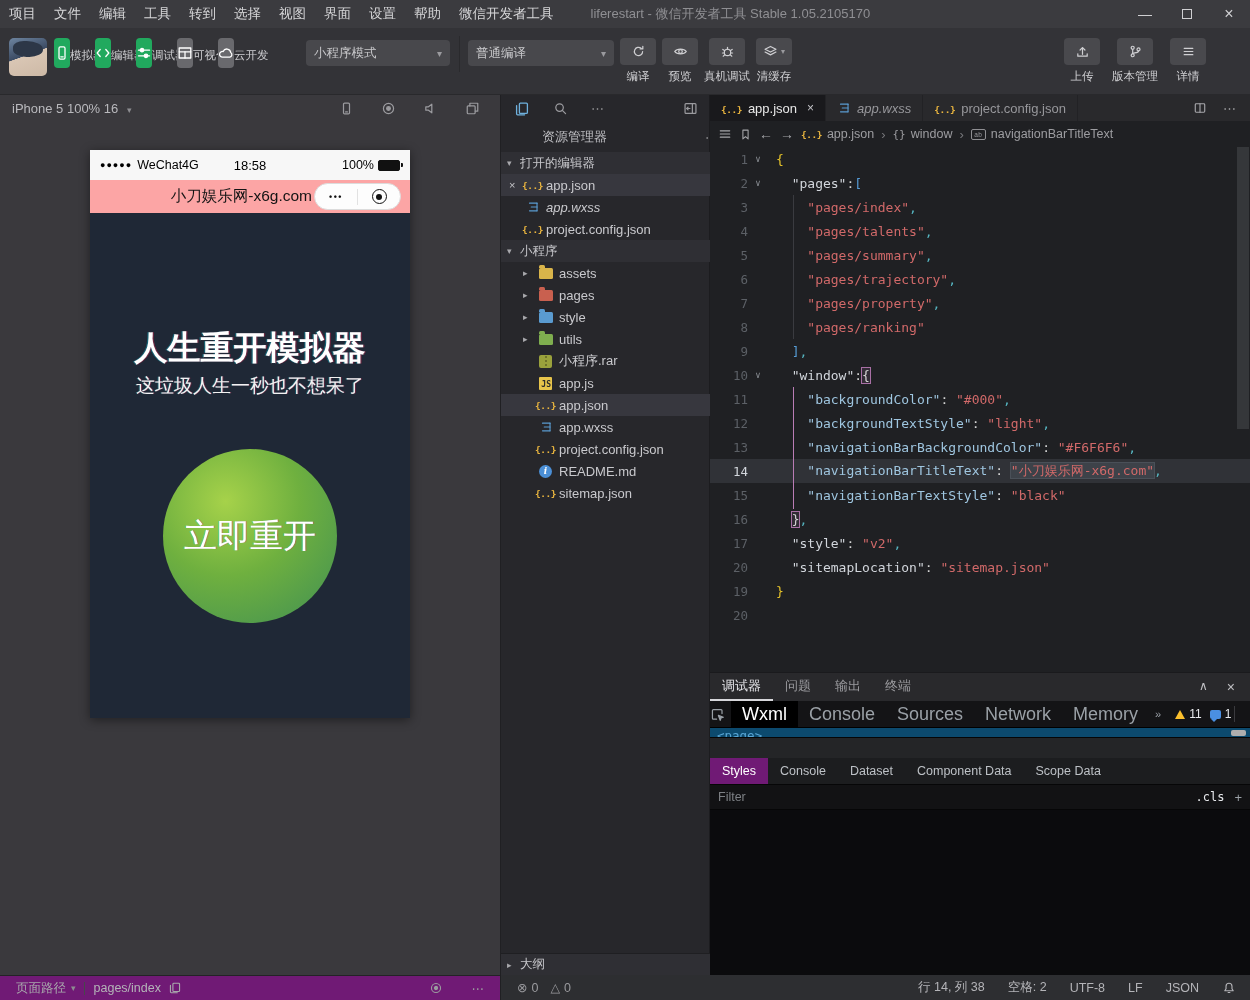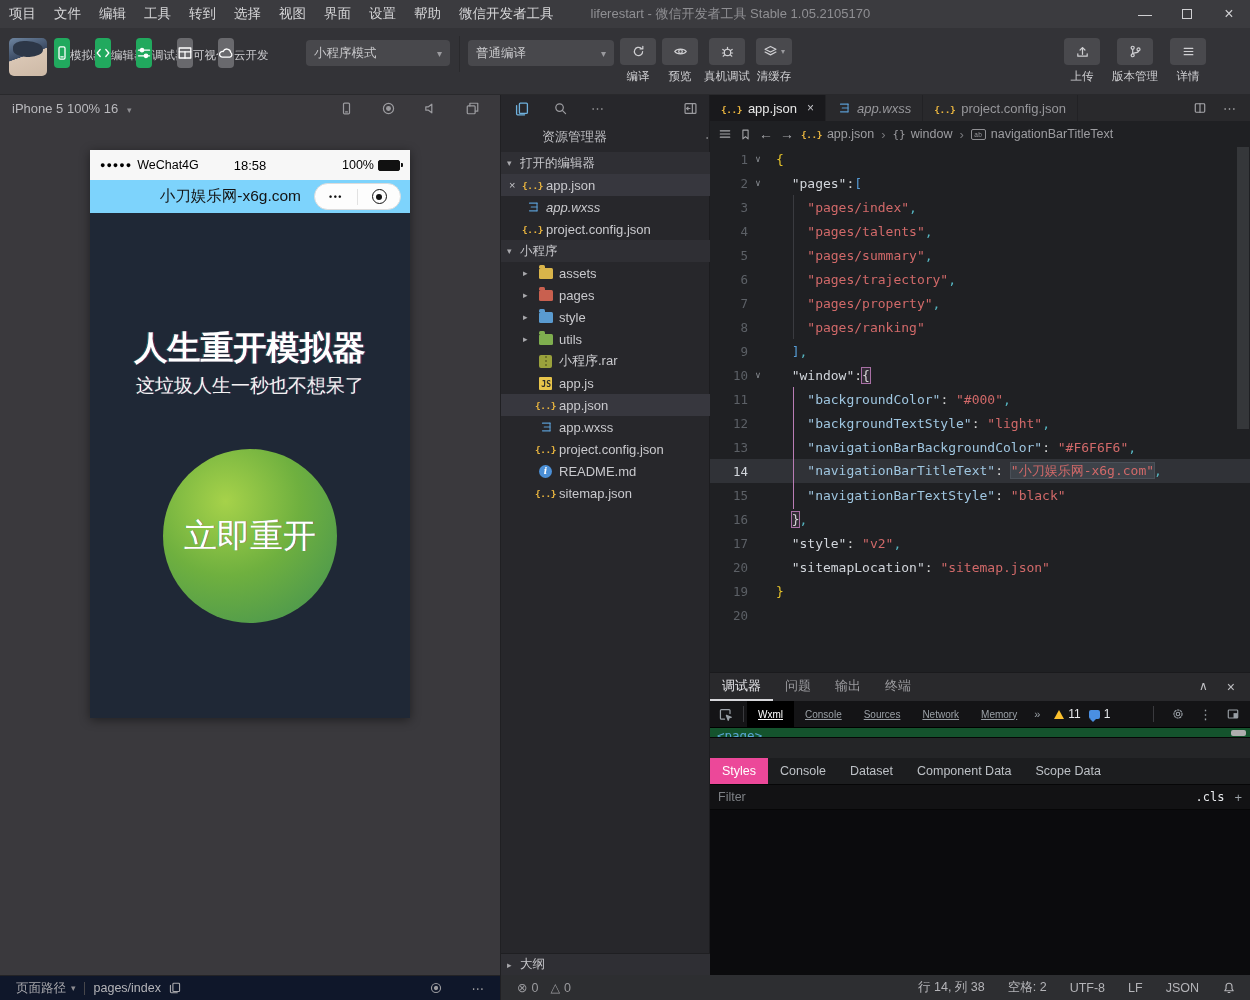--- a/index.html
+++ b/index.html
@@ -49,38 +49,38 @@
   #device-label { padding-left:12px; color:#b9b9bd; font-size:13px; }
   #device-label .caret { font-size:9px; color:#8d8d91; margin-left:5px; }
   #sim-header-icons { margin-left:auto; display:flex; gap:27px; padding-right:20px; color:#9b9b9f; }
   #phone { left:90px; top:55px; width:320px; height:568px; box-shadow:0 2px 10px rgba(0,0,0,.45); background:#202a38; }
   #p-status { left:0; top:0; width:320px; height:30px; background:#f7f7f7; display:flex; align-items:center; padding:0 10px; color:#000; font-size:12.5px; }
   #p-dots { letter-spacing:1px; font-size:9px; margin-right:5px; }
   #p-time { position:absolute; left:0; width:320px; text-align:center; font-size:13px; }
   #p-batt-wrap { margin-left:auto; display:flex; align-items:center; gap:4px; z-index:1; }
   #p-batt { width:22px; height:11px; border:1.2px solid #111; border-radius:2px; position:relative; background:#111; }
   #p-batt:after { content:""; position:absolute; right:-3.5px; top:2.5px; width:2px; height:4px; background:#111; border-radius:0 1px 1px 0; }
-  #p-nav { left:0; top:30px; width:320px; height:33px; background:#7dd3fc; display:flex; align-items:center; justify-content:flex-end; padding-right:9px; gap:13px; }
+  #p-nav { left:0; top:30px; width:320px; height:33px; background:#fca5a5; display:flex; align-items:center; justify-content:flex-end; padding-right:9px; gap:2px; }
   #p-nav-title { color:#141414; font-size:15.5px; }
   #capsule { width:87px; height:27px; border:1px solid #dcdcdc; border-radius:14px; background:#fdfdfd; display:flex; align-items:center; }
   #capsule .half { flex:1; display:flex; align-items:center; justify-content:center; color:#111; }
   #capsule .divider { width:1px; height:16px; background:#e2e2e2; }
   #cap-dots { font-size:9px; letter-spacing:1.5px; font-weight:bold; }
   .target { width:15px; height:15px; border:1.6px solid #111; border-radius:50%; display:flex; align-items:center; justify-content:center; }
   .target i { width:6px; height:6px; background:#111; border-radius:50%; }
   #p-content { left:0; top:63px; width:320px; height:505px; background:#1f2836; }
   #app-title { left:0; top:113px; width:320px; text-align:center; color:#fff; font-size:33px; font-weight:bold;
                text-shadow:1.2px 0 rgba(255,40,90,.35), -1.2px 0 rgba(0,230,255,.3); }
   #app-subtitle { left:0; top:160px; width:320px; text-align:center; color:#f2f2f2; font-size:19px;
                text-shadow:1px 0 rgba(255,40,90,.3), -1px 0 rgba(0,230,255,.25); }
   #restart-btn { left:73px; top:236px; width:174px; height:174px; border-radius:50%;
                background:radial-gradient(circle at 36% 30%, #a6d24a 0%, #6fb03f 45%, #3f8f53 100%);
                display:flex; align-items:center; justify-content:center; color:#fff; font-size:33px;
                text-shadow:1.2px 0 rgba(255,40,90,.3), -1.2px 0 rgba(0,230,255,.3); cursor:pointer; }
-  #sim-footer { left:0; bottom:0; width:500px; height:25px; background:#0f172a; border-top:1px solid #232326;
+  #sim-footer { left:0; bottom:0; width:500px; height:25px; background:#701a75; border-top:1px solid #232326;
                display:flex; align-items:center; padding:0 16px; color:#a8a8ac; font-size:12.5px; }
   #sim-footer .caret { font-size:9px; margin:0 8px 0 5px; color:#8d8d91; }
   #sim-footer .fsep { width:1px; height:13px; background:#47474b; margin-right:9px; }
   #path-value { color:#b4b4b8; margin-right:7px; }
   #sim-footer-icons { margin-left:auto; display:flex; gap:29px; color:#9b9b9f; }
 
   
   #explorer { left:500px; top:95px; width:210px; height:905px; background:#27272b; border-left:1px solid #202023; border-right:1px solid #1c1c1f; }
   #exp-iconbar { left:0; top:0; width:210px; height:27px; display:flex; align-items:center; padding:0 13px; gap:23px; color:#9b9b9f; }
   #exp-collapse { margin-left:auto; }
@@ -139,35 +139,35 @@
 
   
   #debug { left:710px; top:672px; width:540px; height:303px; background:#0f0f11; border-top:1px solid #1a1a1d; }
   #dbg-tabs { left:0; top:0; width:540px; height:28px; background:#29292c; display:flex; align-items:center; }
   .dtab { padding:0 12px; height:28px; line-height:26px; font-size:13px; color:#9b9b9f; cursor:pointer; }
   .dtab.active { color:#e4e4e8; border-bottom:2px solid #d7d7db; }
   #dbg-tabctl { margin-left:auto; display:flex; gap:19px; padding-right:15px; color:#c0c0c4; font-size:12px; }
   #devtools-bar { left:0; top:28px; width:540px; height:27px; background:#141416; border-bottom:1px solid #000; display:flex; align-items:center; color:#9aa0a6; }
   #inspect-btn { width:30px; display:flex; justify-content:center; }
   .dvsep { width:1px; height:16px; background:#3a3a3e; margin:0 3px; }
-  .dvtab { padding:0 11px; height:27px; display:flex; align-items:center; font-size:10px; cursor:pointer;text-decoration:underline; }
+  .dvtab { padding:0 11px; height:27px; display:flex; align-items:center; font-size:18px; cursor:pointer; }
   .dvtab.active { background:#000; color:#fff; }
   #dv-more { padding:0 6px; font-size:11px; }
   .badge { display:flex; align-items:center; gap:4px; margin-left:8px; font-size:12px; color:#e8eaed; }
   .tri { width:0; height:0; border-left:5.5px solid transparent; border-right:5.5px solid transparent; border-bottom:9.5px solid #fbc02d; }
   .bubble { width:11px; height:9px; background:#4a8fe2; border-radius:2px; position:relative; }
   .bubble:after { content:""; position:absolute; left:1.5px; bottom:-3px; border-left:3px solid transparent; border-right:3px solid transparent; border-top:3.5px solid #4a8fe2; }
   #dv-right { margin-left:auto; display:flex; align-items:center; gap:14px; padding-right:10px; }
-  #wxml-sliver { left:0; top:55px; width:540px; height:9px; overflow:hidden; background:#14532d; }
+  #wxml-sliver { left:0; top:55px; width:540px; height:9px; overflow:hidden; background:#0c4a6e; }
   #wxml-sliver .tagline { font-family:"DejaVu Sans Mono",monospace; font-size:12.5px; color:#58a6d5; padding-left:7px; }
   #wxml-scroll { position:absolute; right:4px; top:1.5px; width:15px; height:6px; background:#aeaeae; border-radius:2px; }
   #dbg-gap { left:0; top:64px; width:540px; height:21px; background:#242527; border-top:1px solid #060607; }
   #styles-tabs { left:0; top:85px; width:540px; height:26px; background:#1c1d1f; display:flex; align-items:center; color:#bdc1c6; }
   .stab { padding:0 12px; height:26px; display:flex; align-items:center; font-size:12.5px; cursor:pointer; }
-  .stab.active { background:#ec4899; color:#fff; }
+  .stab.active { background:#701a75; color:#fff; }
   #filter-row { left:0; top:111px; width:540px; height:26px; background:#121214; border-top:1px solid #060607; border-bottom:1px solid #060607; display:flex; align-items:center; }
   #filter-input { flex:1; background:transparent; border:none; outline:none; color:#cfcfd2; font-size:12.5px; padding-left:8px; font-family:"Liberation Sans",sans-serif; }
   #filter-input::placeholder { color:#7d8085; }
   #cls-label { color:#e8eaed; font-family:"DejaVu Sans Mono",monospace; font-size:12px; margin-right:10px; }
   #cls-plus { color:#9aa0a6; margin-right:8px; font-size:13px; }
   #dbg-rest { left:0; top:137px; width:540px; height:166px; background:#0b0b0d; }
 
   
   #statusbar { left:710px; top:975px; width:540px; height:25px; background:#2d2e31; display:flex; align-items:center; justify-content:flex-end; gap:23px; padding-right:14px; color:#b4b4b8; font-size:12.5px; }
 </style>

